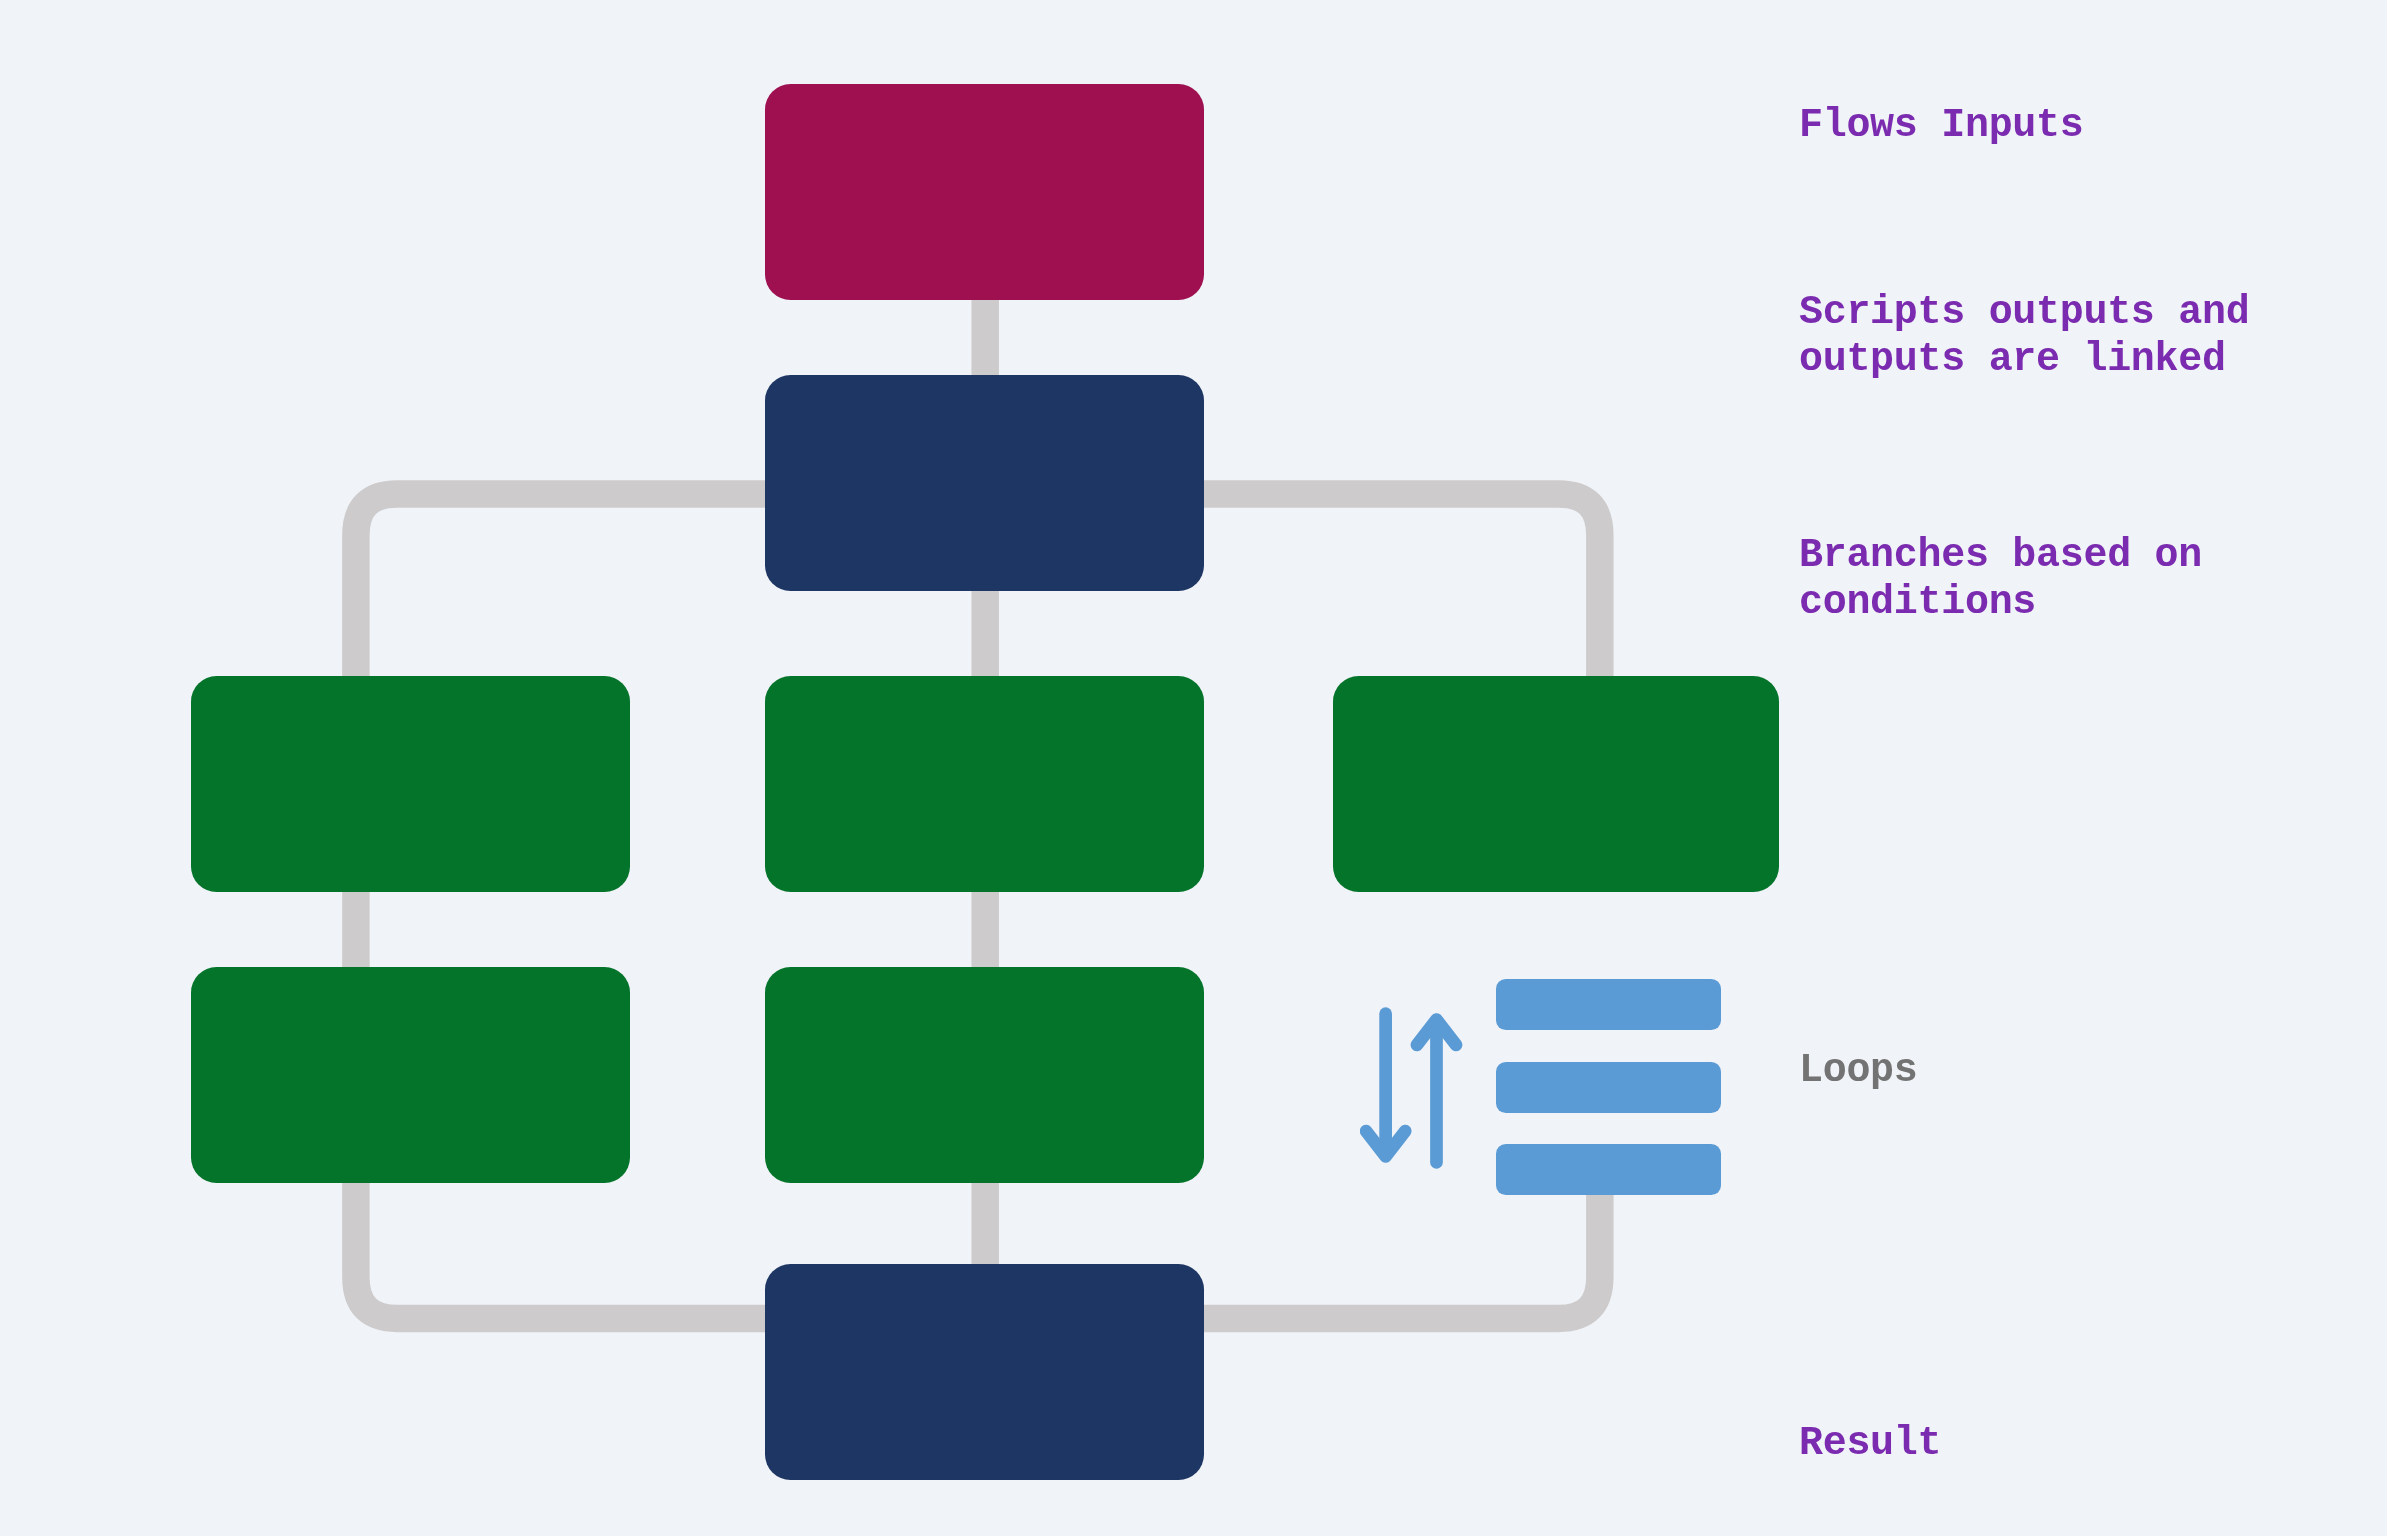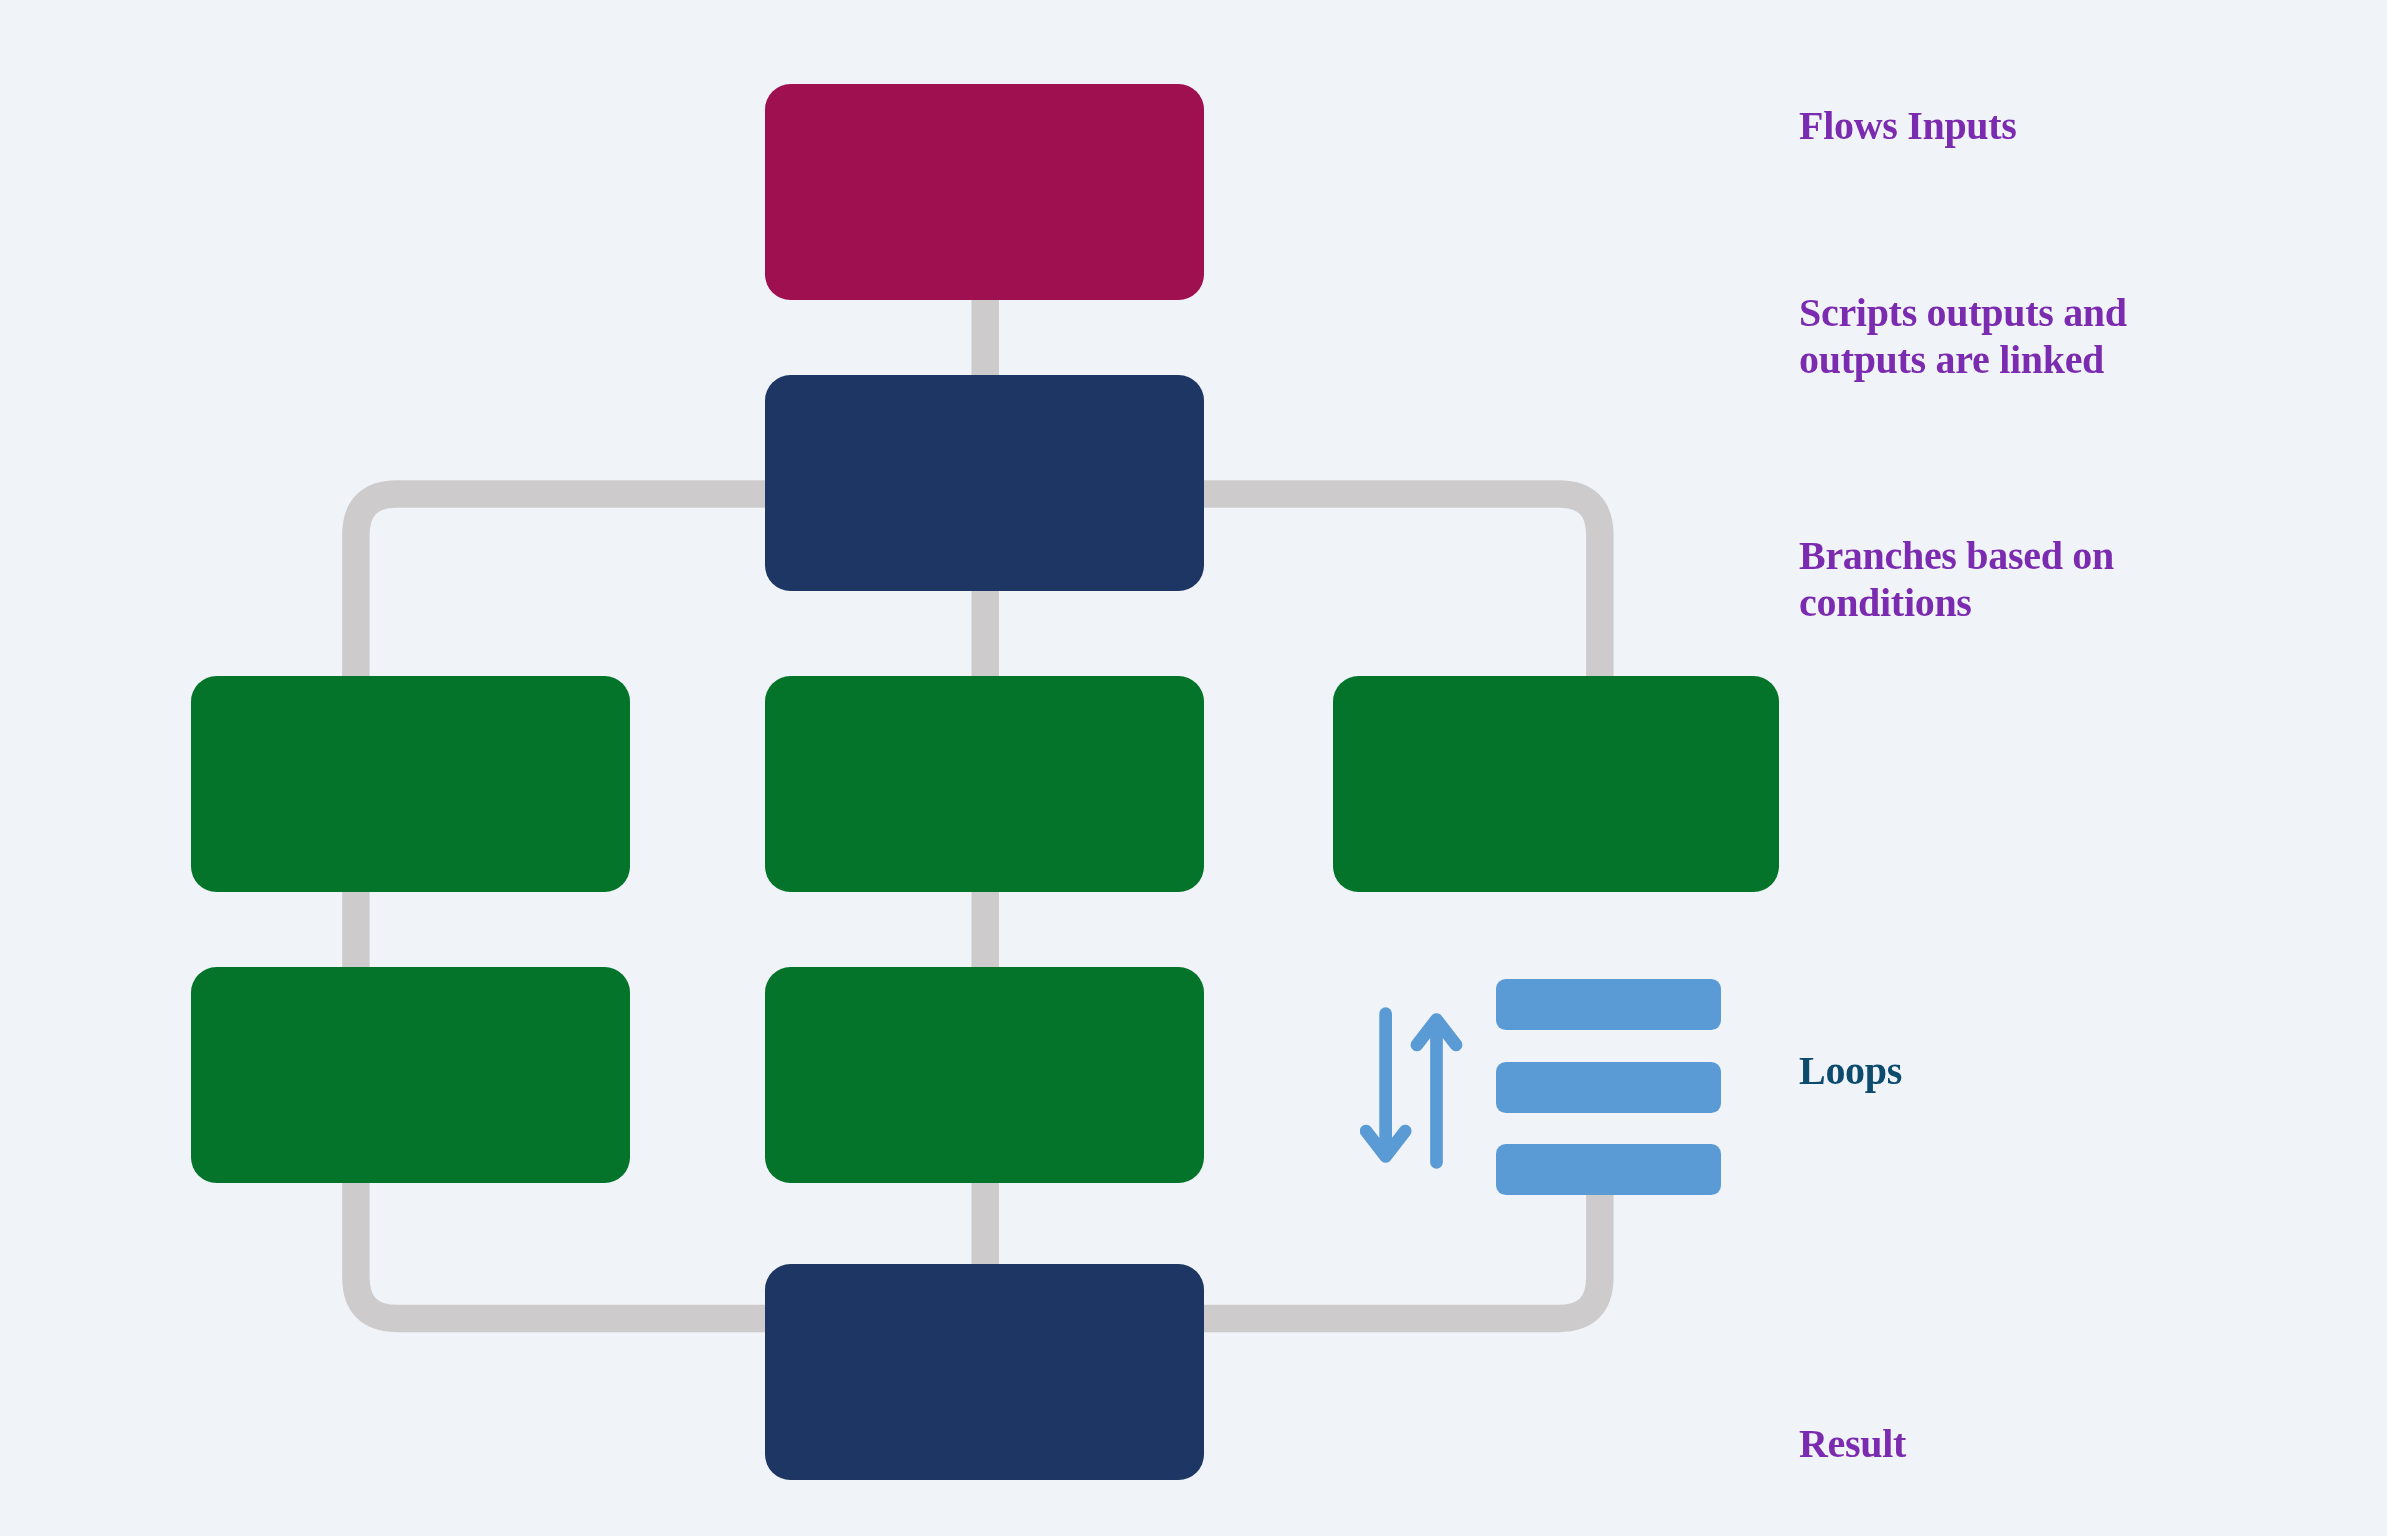--- a/index.html
+++ b/index.html
@@ -7,21 +7,21 @@
     margin: 0;
     padding: 0;
     background: #F0F3F8;
   }
   #canvas {
     position: relative;
     width: 2388px;
     height: 1537px;
     background: #F0F3F8;
     overflow: hidden;
-    font-family: Liberation Serif, serif;
+    font-family: Liberation Mono, monospace;
   }
   #wires {
     position: absolute;
     left: 0;
     top: 0;
     width: 2388px;
     height: 1537px;
   }
   .node {
     position: absolute;
@@ -98,18 +98,18 @@
       <path d="M 58 46 L 78 20 L 98 46"></path>
     </g>
   </svg>
 
   <div id="legend-layer">
       <div class="legend" style="left: 1799px; top: 102px; color: rgb(123, 43, 175);">Flows Inputs</div>
       <div class="legend" style="left: 1799px; top: 289px; color: rgb(123, 43, 175);">Scripts outputs and
 outputs are linked</div>
       <div class="legend" style="left: 1799px; top: 532px; color: rgb(123, 43, 175);">Branches based on
 conditions</div>
-      <div class="legend" style="left: 1799px; top: 1047px; color: #0c4a6e; text-align: center;">Loops</div>
+      <div class="legend" style="left: 1799px; top: 1047px; color: #737373; text-align: center;">Loops</div>
       <div class="legend" style="left: 1799px; top: 1420px; color: rgb(123, 43, 175);">Result</div>
     </div>
 
 </div>
 
 
 </body></html>

